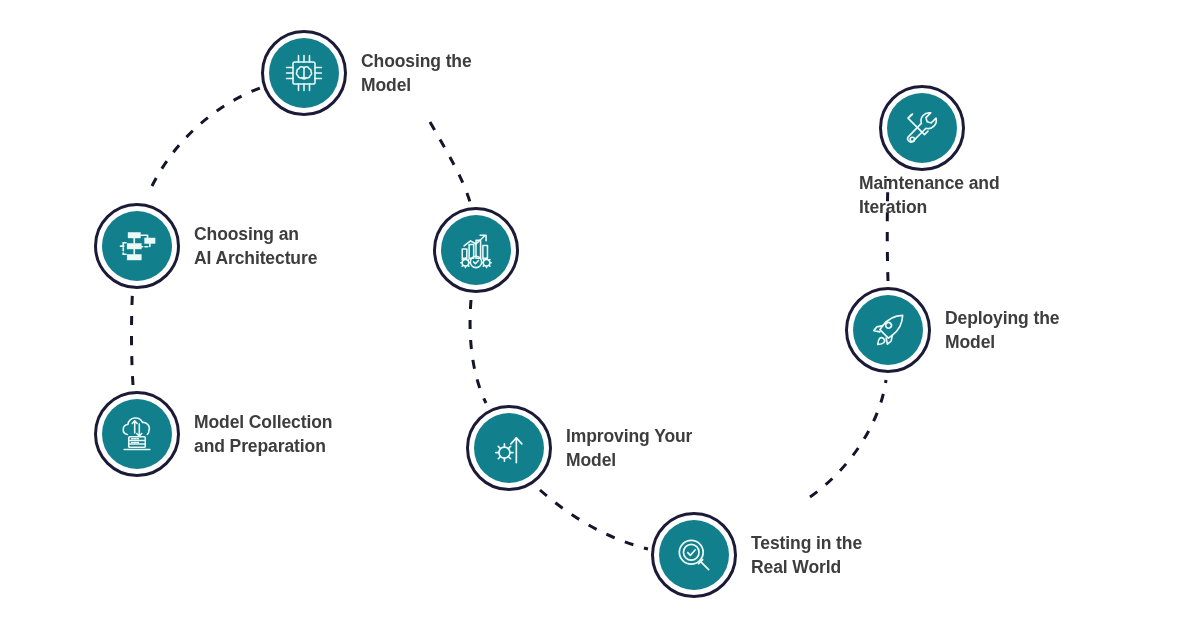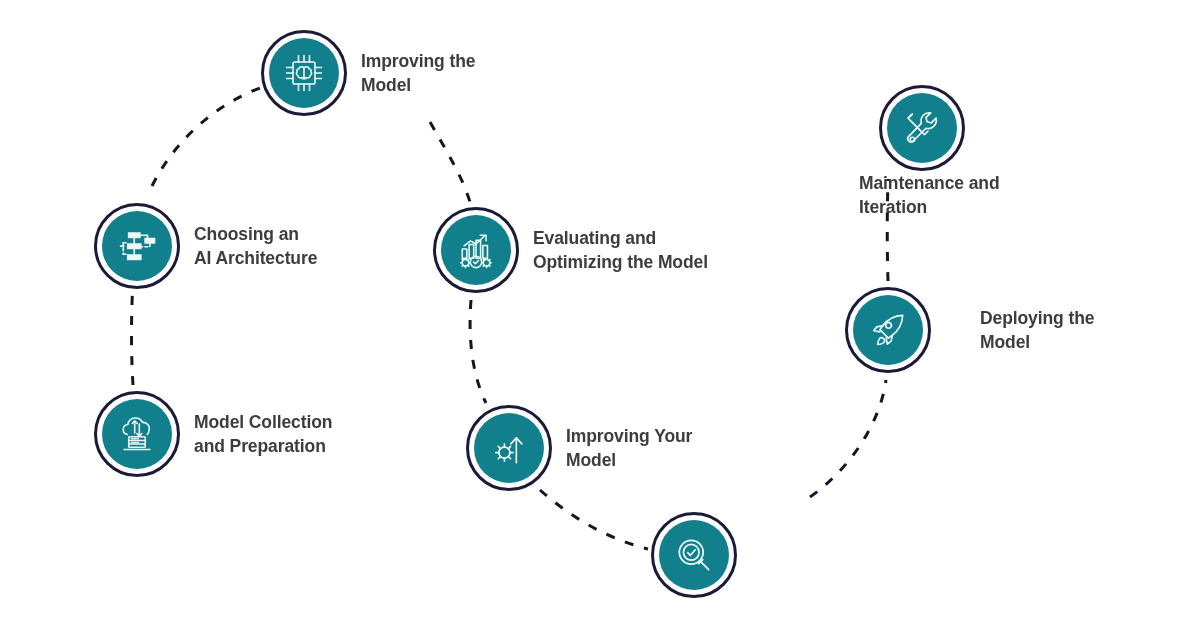--- a/index.html
+++ b/index.html
@@ -100,21 +100,21 @@
           <path d="M18 5v7M24 5v7M30 5v7M18 36v7M24 36v7M30 36v7
                    M5 18h7M5 24h7M5 30h7M36 18h7M36 24h7M36 30h7"></path>
           <path d="M24 18.5c-1.6-2-5-1.6-5.6.8-1.8.3-2.6 2-1.9 3.4-1.3 1.3-.9 3.4.8 4
                    .1 2 2.2 3.2 4 2.4.8 1.6 3.1 1.6 3.8-.1"></path>
           <path d="M24 18.5c1.6-2 5-1.6 5.6.8 1.8.3 2.6 2 1.9 3.4 1.3 1.3.9 3.4-.8 4
                    -.1 2-2.2 3.2-4 2.4-.8 1.6-3.1 1.6-3.8-.1"></path>
           <path d="M24 18.5v10.5"></path>
         </svg>
       </div>
     </div>
-    <div class="label">Improving the
+    <div class="label">Choosing the
 Model</div>
   </div>
 
   <div class="node" style="left:94px; top:203px;">
     <div class="badge">
       <div class="disc">
         <svg viewBox="0 0 48 48" fill="none" stroke="#eafaf9" stroke-width="1.8" stroke-linecap="round" stroke-linejoin="round">
           <rect x="14" y="9" width="14" height="6.5" fill="#eafaf9" stroke="none"></rect>
           <rect x="13" y="21" width="16" height="6.5" fill="#eafaf9" stroke="none"></rect>
           <rect x="13" y="33" width="16" height="6.5" fill="#eafaf9" stroke="none"></rect>
@@ -166,22 +166,20 @@
           <path d="M21.4 37l1.9 2 3.4-3.6"></path>
           <circle cx="12.5" cy="38" r="3.6"></circle>
           <path d="M12.5 32.9v1.2M12.5 42v1.2M7.4 38h1.2M16.4 38h1.2
                    M8.9 34.4l.9.9M15.3 40.7l.9.9M8.9 41.6l.9-.9M15.3 35.3l.9-.9"></path>
           <circle cx="35.5" cy="38" r="3.6"></circle>
           <path d="M35.5 32.9v1.2M35.5 42v1.2M30.4 38h1.2M39.4 38h1.2
                    M31.9 34.4l.9.9M38.3 40.7l.9.9M31.9 41.6l.9-.9M38.3 35.3l.9-.9"></path>
         </svg>
       </div>
     </div>
-    <div class="label">Evaluating and
-Optimizing the Model</div>
   </div>
 
   <div class="node" style="left:466px; top:405px;">
     <div class="badge">
       <div class="disc">
         <svg viewBox="0 0 48 48" fill="none" stroke="#eafaf9" stroke-width="1.8" stroke-linecap="round" stroke-linejoin="round">
           <circle cx="19" cy="29" r="6"></circle>
           <path d="M19 19.5v3.3M19 35.2v3.3M9.5 29h3.3M25.2 29h3.3
                    M12.3 22.3l2.4 2.4M23.3 33.3l2.4 2.4
                    M12.3 35.7l2.4-2.4M23.3 24.7l2.4-2.4"></path>
@@ -199,23 +197,25 @@
       <div class="disc">
         <svg viewBox="0 0 48 48" fill="none" stroke="#eafaf9" stroke-width="1.9" stroke-linecap="round" stroke-linejoin="round">
           <circle cx="21" cy="21" r="13"></circle>
           <circle cx="21" cy="21" r="8.5"></circle>
           <path d="M17.2 21.3l2.9 3 5.1-5.8"></path>
           <path d="M30.5 30.5L40 40"></path>
           <path d="M29 33.5L33.5 29"></path>
         </svg>
       </div>
     </div>
-  </div>
-
-  <div class="node" style="left:845px; top:287px;gap:35px;">
+    <div class="label">Testing in the
+Real World</div>
+  </div>
+
+  <div class="node" style="left:845px; top:287px;">
     <div class="badge">
       <div class="disc">
         <svg viewBox="0 0 48 48" fill="none" stroke="#eafaf9" stroke-width="1.8" stroke-linecap="round" stroke-linejoin="round">
           <path d="M40 8c-9 .3-16.5 4.3-21.6 11.2l-3.3 4.4 9.3 9.3 4.4-3.3
                    C35.7 24.5 39.7 17 40 8z"></path>
           <path d="M26.8 21.2a3.1 3.1 0 1 1-4.4-4.4 3.1 3.1 0 0 1 4.4 4.4z"></path>
           <path d="M18.4 19.2l-6.6 1.4-3.3 4.1 6.6 1.3"></path>
           <path d="M28.8 29.6l-1.4 6.6-4.1 3.3-1.3-6.6"></path>
           <path d="M15 33c-1.9 1.9-2.2 6.8-2.2 6.8s4.9-.3 6.8-2.2
                    a3.3 3.3 0 0 0-4.6-4.6z"></path>

